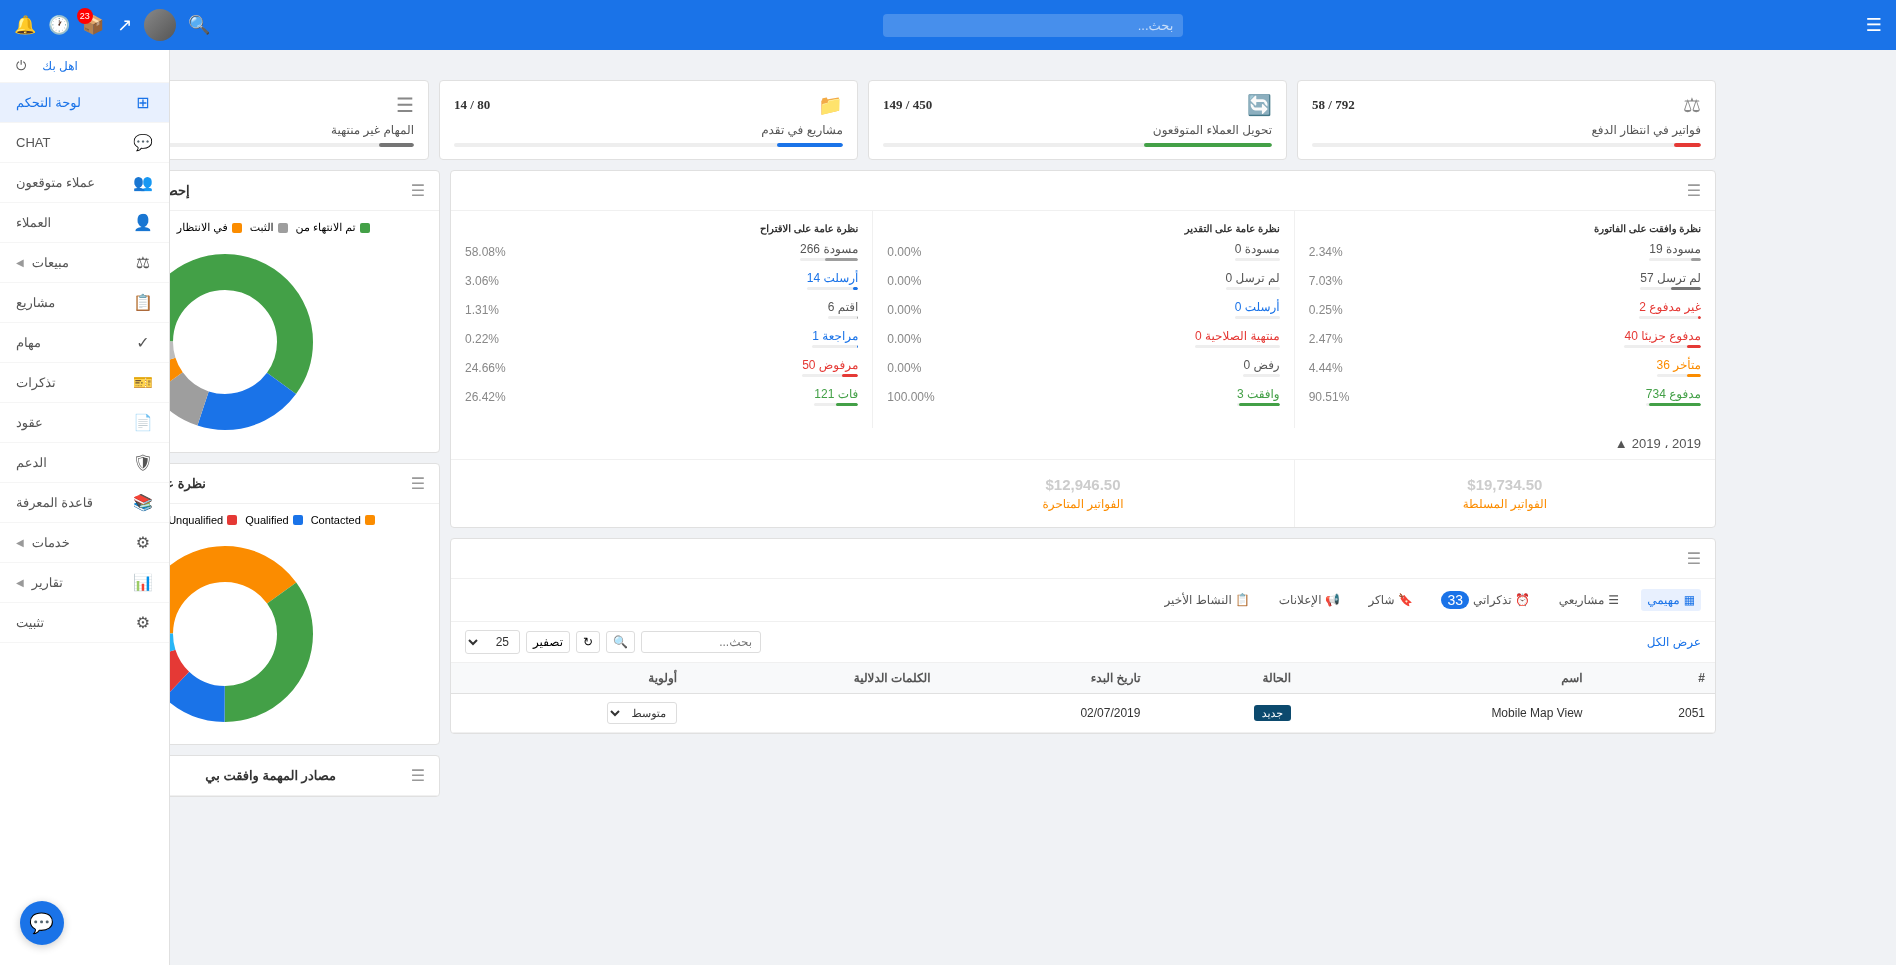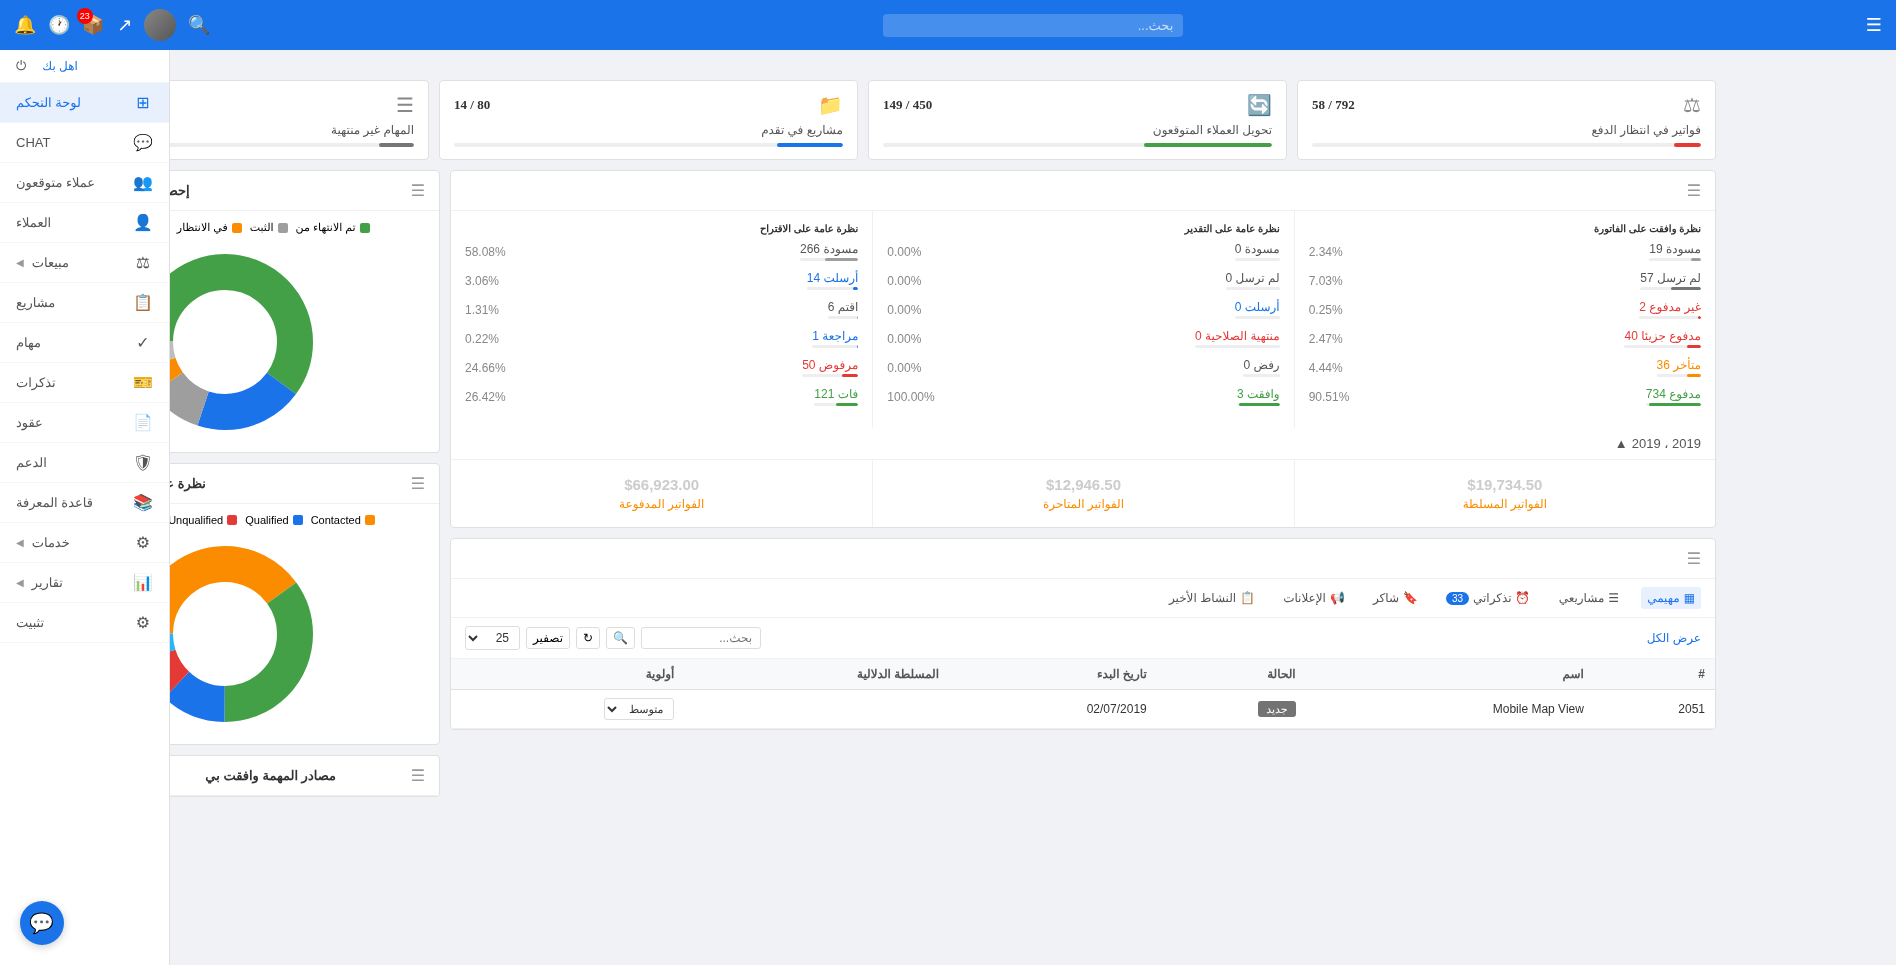--- a/index.html
+++ b/index.html
@@ -214,21 +214,21 @@
       color: #555;
       cursor: pointer;
       padding: 4px 6px;
       border-radius: 3px;
     }
     .tab-item.active { background: #e8f0fe; color: #1a73e8; }
     .tab-item .badge-pill {
       background: #1a73e8;
       color: white;
       border-radius: 10px;
-      font-size: 10px;
+      font-size: 14px;
       padding: 1px 6px;
     }
 
     
     .table-controls {
       display: flex;
       align-items: center;
       padding: 8px 14px;
       gap: 8px;
       justify-content: space-between;
@@ -675,24 +675,20 @@
         </div>
         <div class="fin-cards">
           <div class="fin-card">
             <div class="fin-amount">$19,734.50</div>
             <div class="fin-label">الفواتير المسلطة</div>
           </div>
           <div class="fin-card">
             <div class="fin-amount">$12,946.50</div>
             <div class="fin-label">الفواتير المتاحرة</div>
           </div>
-          <div class="fin-card">
-            <div class="fin-amount">$66,923.00</div>
-            <div class="fin-label">الفواتير المدفوعة</div>
-          </div>
         </div>
       </div>
 
       <div class="panel-card">
         <div class="panel-header">
           <span class="panel-menu-icon">☰</span>
         </div>
         <div class="tabs-bar">
           <div class="tab-item active">
             <span>▦</span>
@@ -737,30 +733,30 @@
         </div>
 
         <div class="table-scroll">
           <table class="data-table">
             <thead>
               <tr>
                 <th>#</th>
                 <th>اسم</th>
                 <th>الحالة</th>
                 <th>تاريخ البدء</th>
-                <th>المسلطة الدلالية</th>
+                <th>الكلمات الدلالية</th>
                 <th>أولوية</th>
               </tr>
             </thead>
             <tbody id="table-body">
               <tr class="table-row">
                 <td>2051</td>
                 <td>Mobile Map View</td>
                 <td>
-                  <span style="background:#737373;color:white;padding:2px 8px;border-radius:3px;font-size:11px;">جديد</span>
+                  <span style="background:#0c4a6e;color:white;padding:2px 8px;border-radius:3px;font-size:11px;">جديد</span>
                 </td>
                 <td>02/07/2019</td>
                 <td></td>
                 <td>
                   <select class="select-box" style="font-size:11px;">
                     <option>متوسط</option>
                     <option>عالي</option>
                     <option>منخفض</option>
                   </select>
                 </td>

